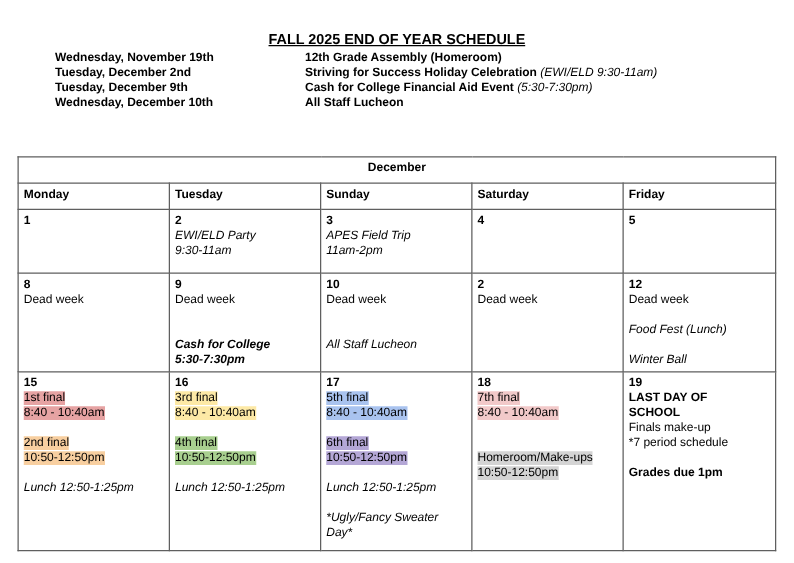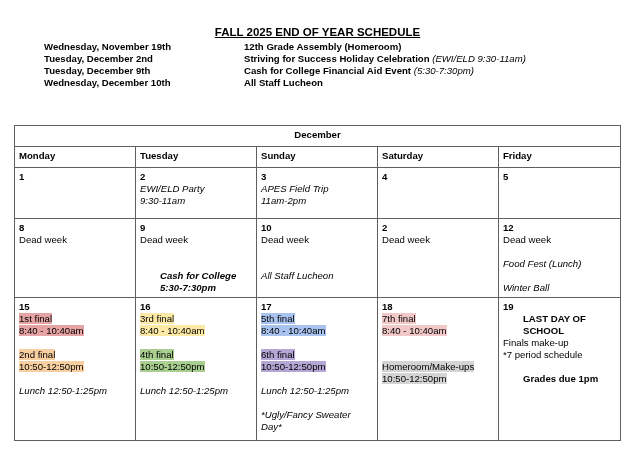--- a/index.html
+++ b/index.html
@@ -15,21 +15,21 @@
       font-size: 9.6px; table-layout: fixed; padding-left: 36px; }
     table.cal td, table.cal th { border: 1px solid #5f5f5f; vertical-align: top; text-align: left;
       padding: 3px 4px; line-height: 12px; }
     th.month { text-align: center !important; height: 14px; }
     th.dow { height: 14px; }
     .r1 td { height: 44px; }
     .r2 td { height: 72px; }
     .r3 td { height: 136px; }
     .num { font-weight: bold; display: block; }
     .it { font-style: italic; }
-    .b { font-weight: bold; margin-left: 20px; }
+    .b { font-weight: bold; }
     .hl { display: inline; }
     .gap { height: 12px; }
   </style>
 </head>
 <body>
 
 <div class="title">FALL 2025 END OF YEAR SCHEDULE</div>
 
 <div class="events">
   <div class="ev-row">

